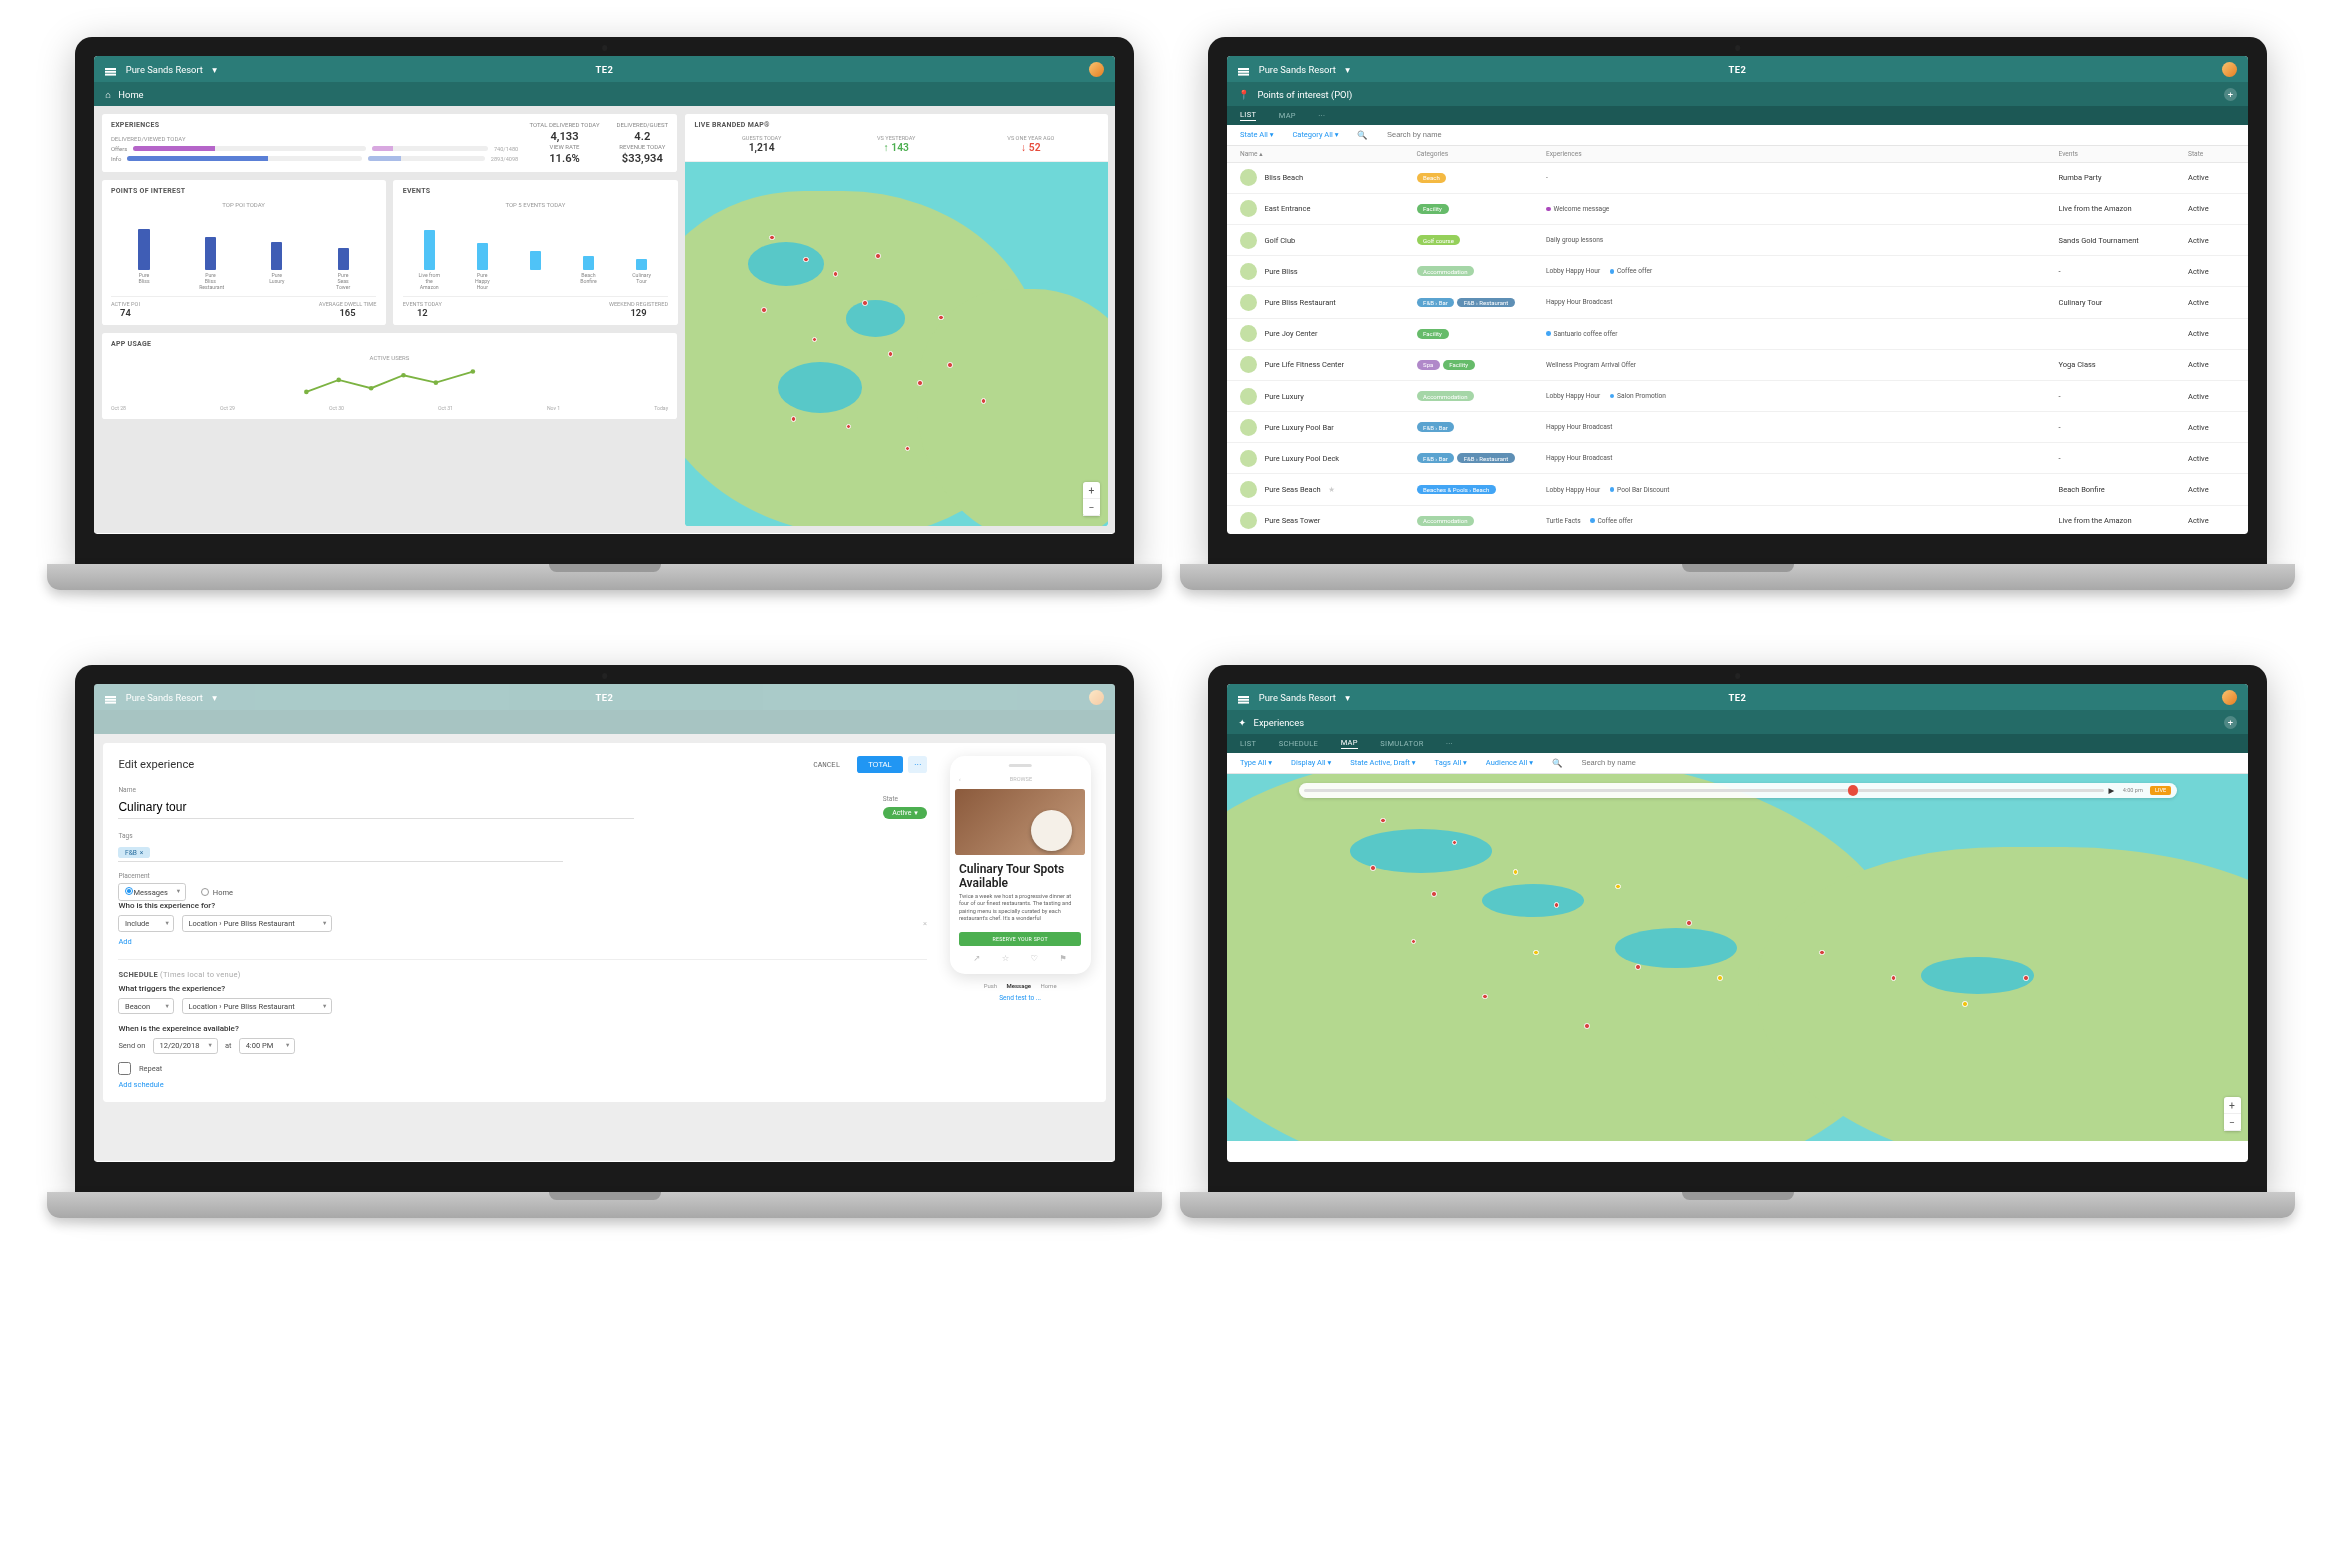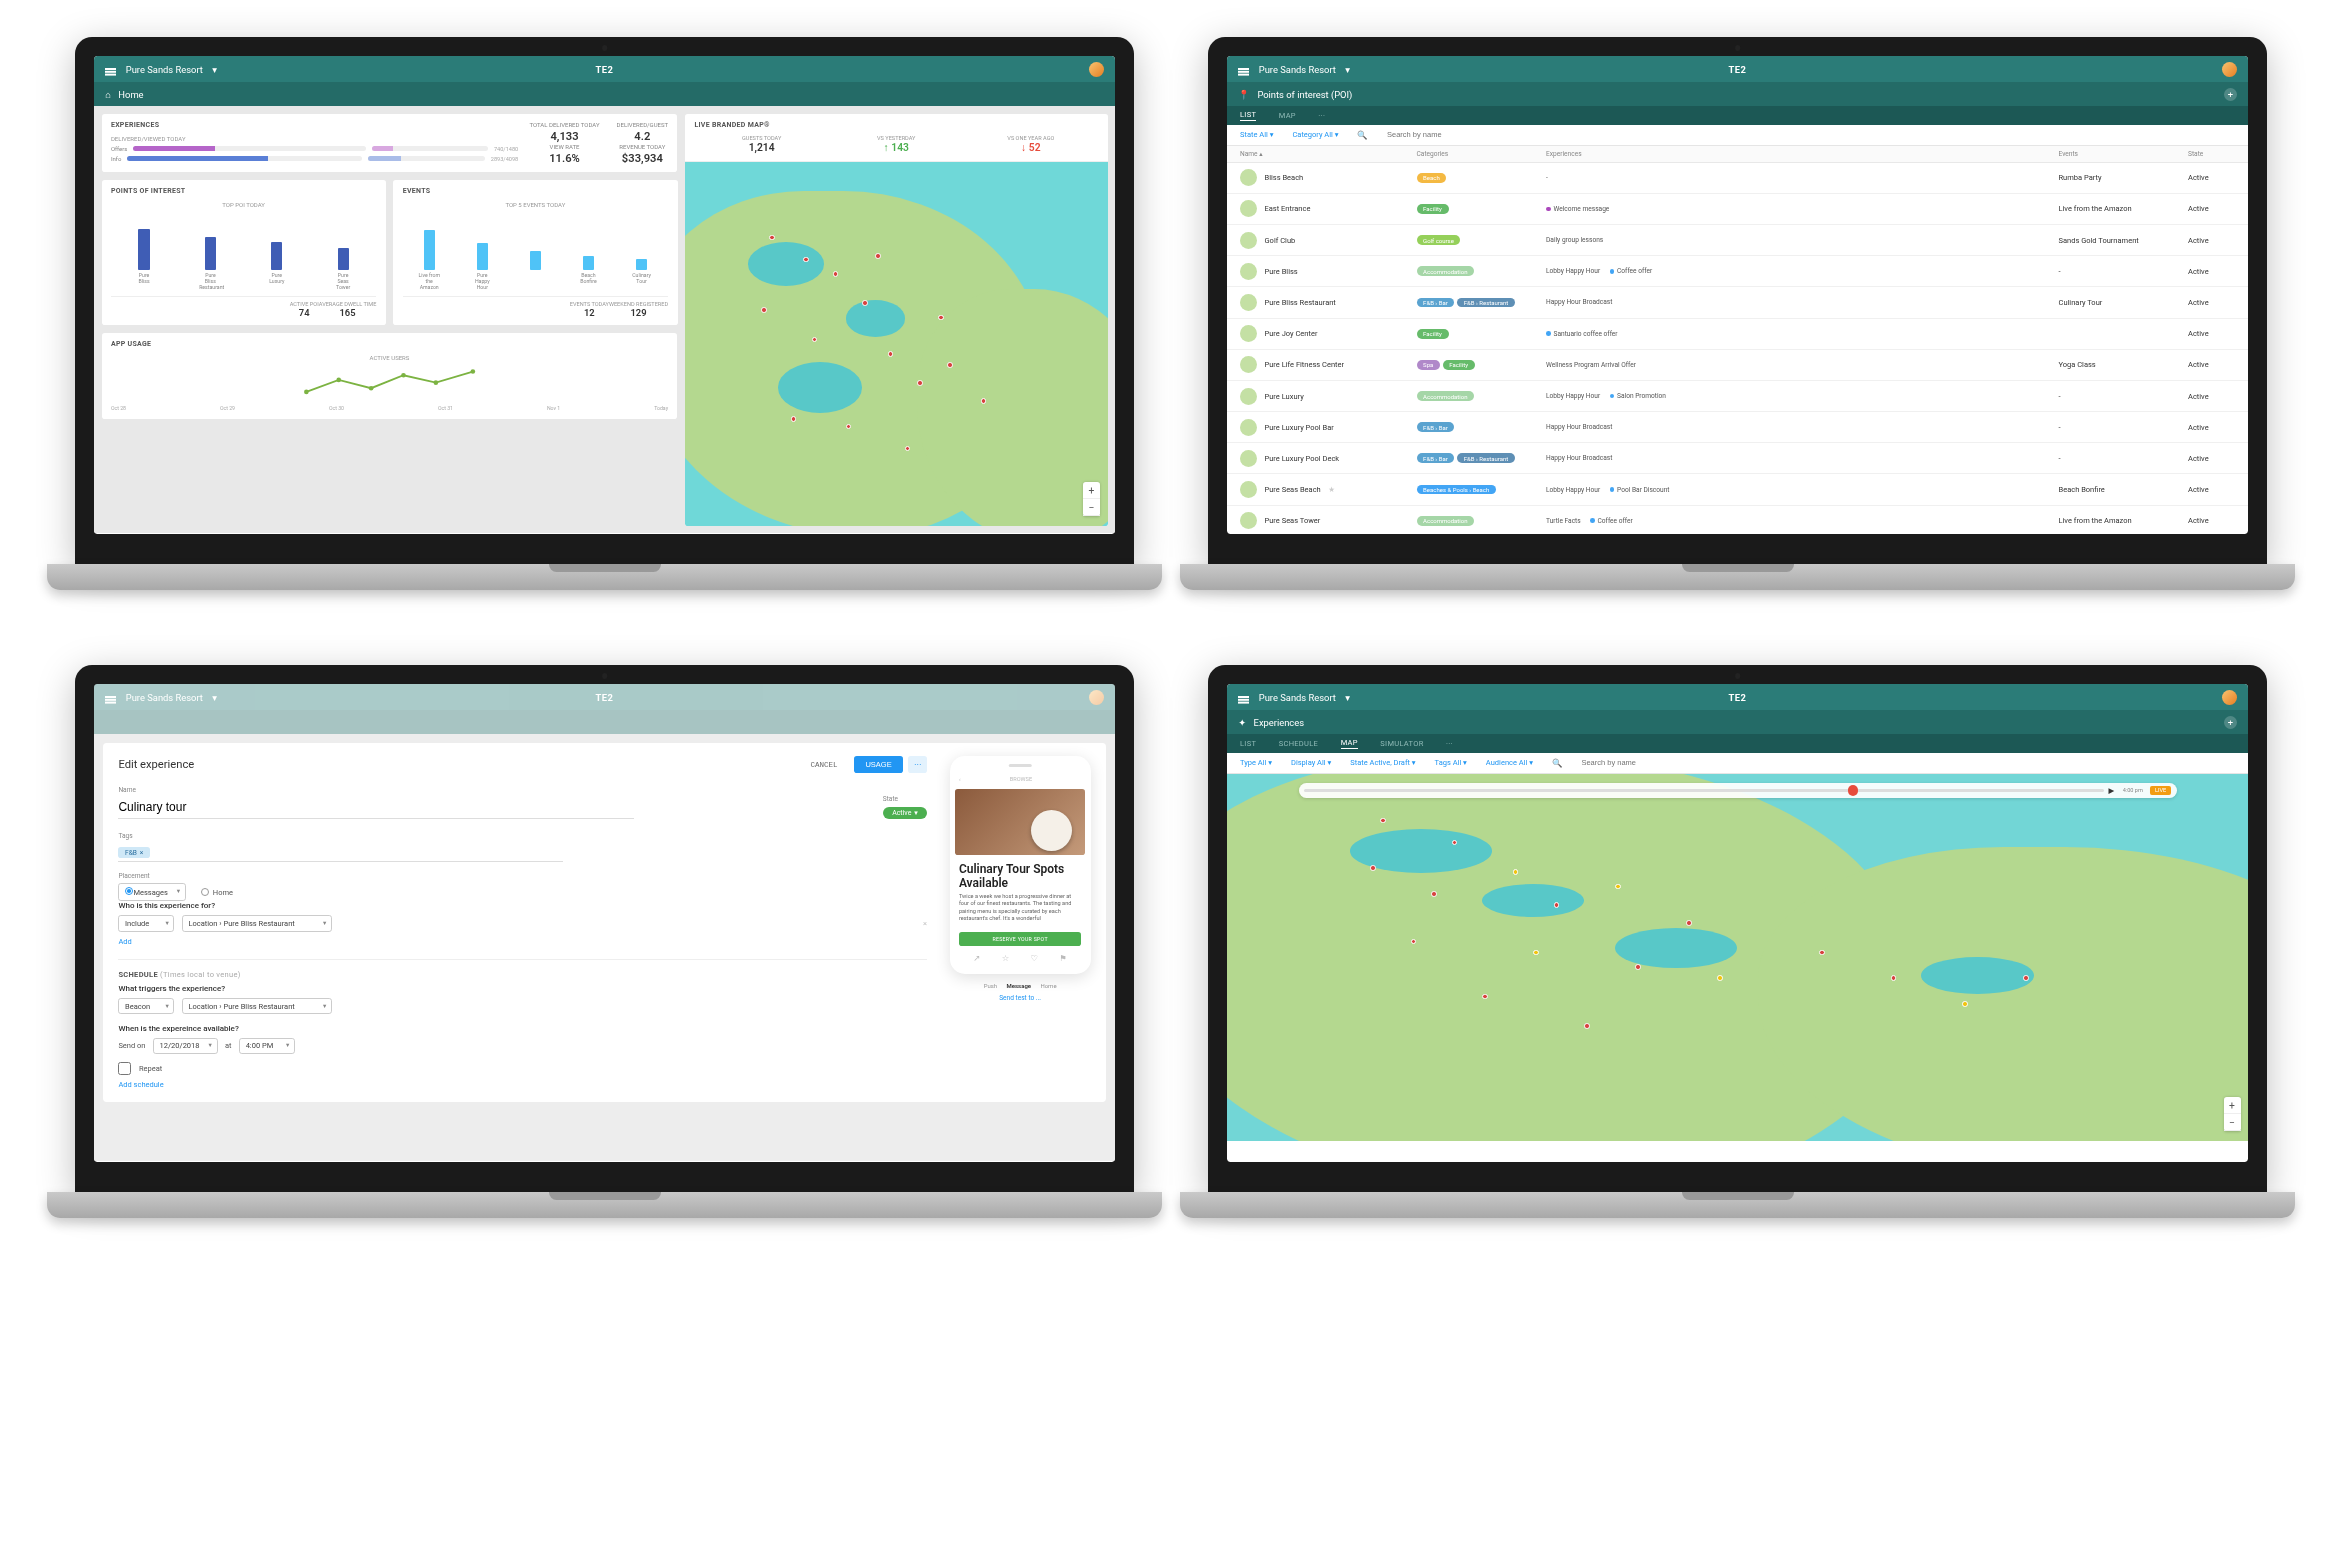--- a/index.html
+++ b/index.html
@@ -45,21 +45,21 @@
 .drow .card{flex:1;}
 .subt{font-size:6px;color:#999;text-align:center;margin-bottom:5.6px;text-transform:uppercase;}
 .bars{display:flex;justify-content:space-around;align-items:flex-end;height:56px;margin-bottom:3.7px;}
 .bar{width:11.2px;background:#3f5db5;border-radius:0.9px;}
 .bar.lt{background:#4fc3f7;}
 .bar.rd{background:#d7433f;}
 .bar.or{background:#ec9442;}
 .bar.yl{background:#edb957;}
 .blabels{display:flex;justify-content:space-around;font-size:5.2px;color:#888;text-align:center;}
 .blabels span{width:22.5px;line-height:1.1;}
-.kpi-row{display:flex;justify-content:flex-end;margin-top:5.6px;border-top:0.9px solid #eee;padding-top:3.7px;}
+.kpi-row{display:flex;justify-content:space-between;margin-top:5.6px;border-top:0.9px solid #eee;padding-top:3.7px;}
 .kpi{text-align:center;}
 .kpi-l{font-size:5.6px;color:#999;text-transform:uppercase;}
 .kpi-v{font-size:9.4px;font-weight:600;}
 .map-header{padding:7.5px 9.4px;border-bottom:0.9px solid #eee;}
 .map-stats{display:flex;justify-content:space-between;margin-top:5.6px;}
 .map-stat{text-align:center;flex:1;}
 .ms-l{font-size:5.6px;color:#999;text-transform:uppercase;}
 .ms-v{font-size:10.3px;font-weight:600;}
 .ms-v.gn{color:#4caf50;}
 .ms-v.rd{color:#e74c3c;}
@@ -639,21 +639,21 @@
     <span class="avatar"></span>
    </div>
    <div class="subbar"></div>
    <div class="edit-wrap">
     <div class="edit-panel">
      <div class="edit-left">
       <div class="edit-head">
        <h2>Edit experience</h2>
        <div class="actions">
         <button class="btn cancel">CANCEL</button>
-        <button class="btn save">USAGE</button>
+        <button class="btn save">TOTAL</button>
         <button class="btn more">···</button>
        </div>
       </div>
       <div class="fld-row">
        <div style="flex:1">
         <div class="fld-label">Name</div>
         <input class="fld-input" value="Culinary tour" style="">
        </div>
        <div>
         <div class="fld-label">State</div>

